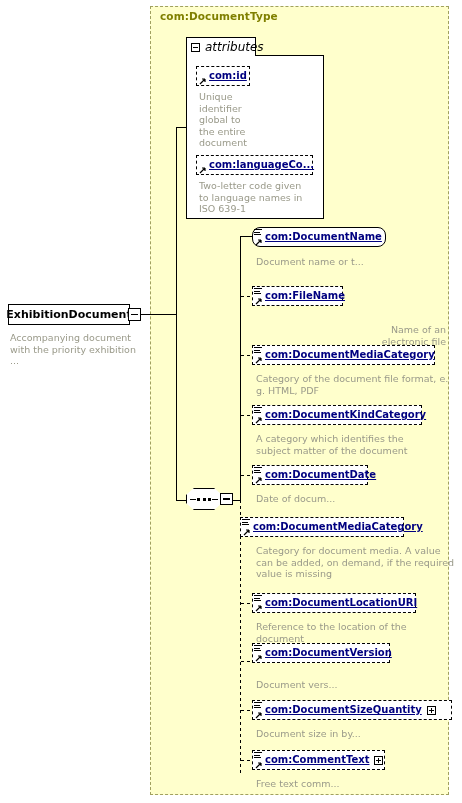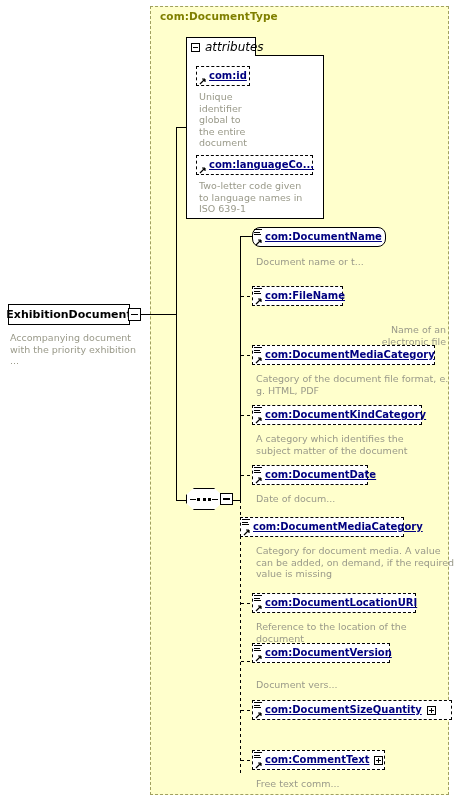--- a/index.html
+++ b/index.html
@@ -393,20 +393,21 @@
       </span>
     <span class="arrow-icon">
       <svg width="8" height="8" viewBox="0 0 8 8">
           <path d="M1,7 L6,2 M6,2 L3,2 M6,2 L6,5" stroke="#000" stroke-width="1.2" fill="none"></path>
         </svg>
     </span>
     <span class="nlabel">com:DocumentSizeQuantity</span>
     <span class="plusbox"></span>
     <span class="shadow-r"></span>
   </div>
+  <div class="desc" style="left:256px;top:728px;width:195px;">Document size in by...</div>
 
   <div class="node dashed" style="left:252px;top:750px;width:133px;">
     <span class="el-icon">
         <i></i>
         <i></i>
         <i></i>
       </span>
     <span class="arrow-icon">
       <svg width="8" height="8" viewBox="0 0 8 8">
           <path d="M1,7 L6,2 M6,2 L3,2 M6,2 L6,5" stroke="#000" stroke-width="1.2" fill="none"></path>

